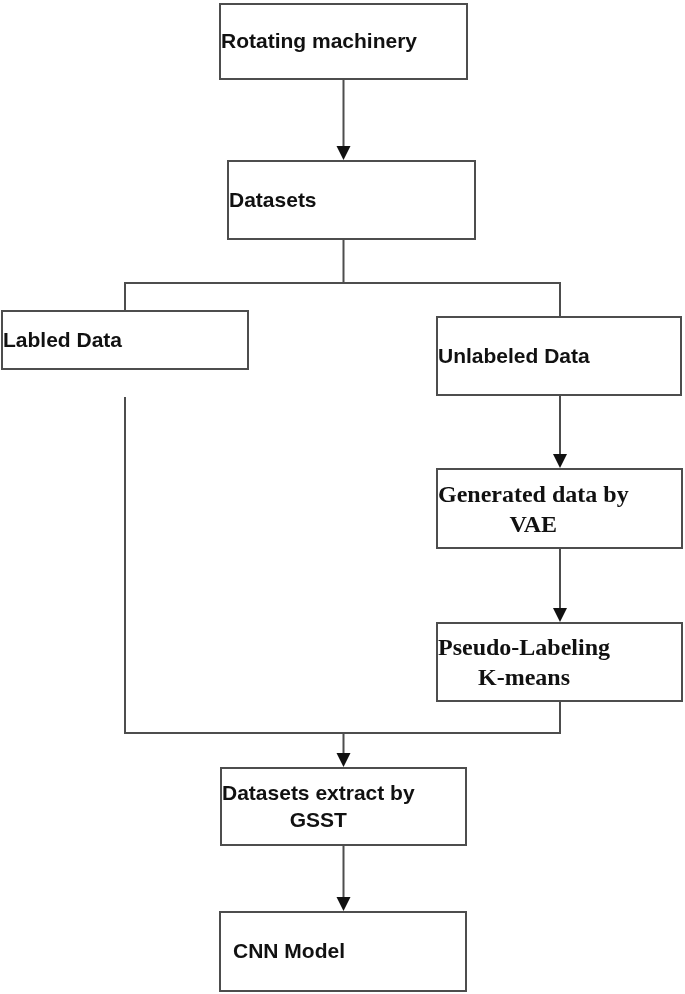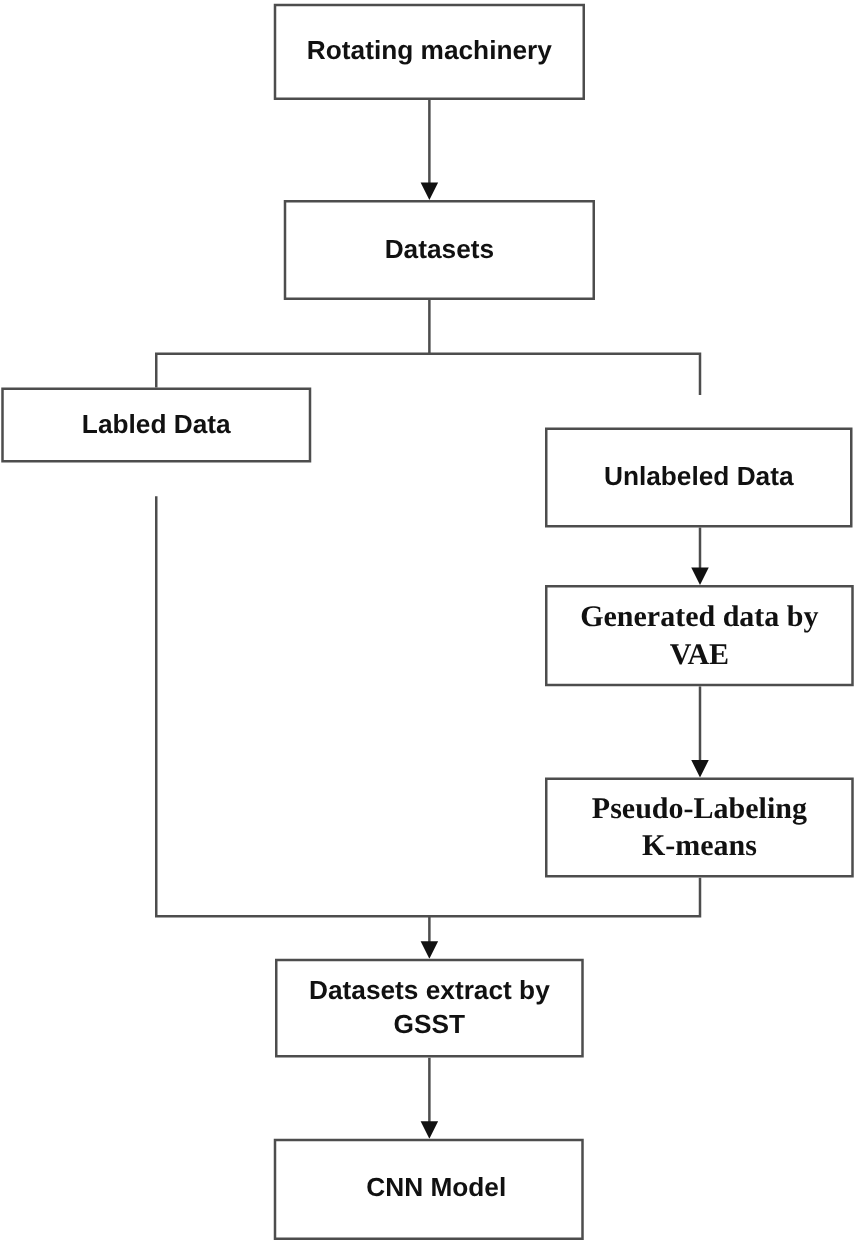--- a/index.html
+++ b/index.html
@@ -40,38 +40,38 @@
     stroke: none;
   }
   .node {
     position: absolute;
     box-sizing: border-box;
     border: 2px solid var(--border);
     background: var(--bg);
     color: var(--text);
     display: flex;
     align-items: center;
-    justify-content: center;
+    justify-content: flex-start;
     text-align: center;
     font-weight: bold;
     white-space: pre-line;
     line-height: 1.25;
   }
   .sans {
     font-family: "Liberation Sans", sans-serif;
     font-size: 21px;
   }
   .serif {
     font-family: "Liberation Serif", serif;
     font-size: 24px;
   }
   .n-rotating { left: 219px; top: 3px;   width: 249px; height: 77px; }
   .n-datasets { left: 227px; top: 160px; width: 249px; height: 80px; }
   .n-labled   { left: 1px;   top: 310px; width: 248px; height: 60px; }
-  .n-unlabeled{ left: 436px; top: 316px; width: 246px; height: 80px; margin-top: 26px; }
+  .n-unlabeled{ left: 436px; top: 316px; width: 246px; height: 80px; }
   .n-vae      { left: 436px; top: 468px; width: 247px; height: 81px; }
   .n-pseudo   { left: 436px; top: 622px; width: 247px; height: 80px; }
   .n-feature  { left: 220px; top: 767px; width: 247px; height: 79px; }
   .n-cnn      { left: 219px; top: 911px; width: 248px; height: 81px; padding-left: 12px; }
 </style>
 </head>
 <body>
 
 <div class="canvas">
 

